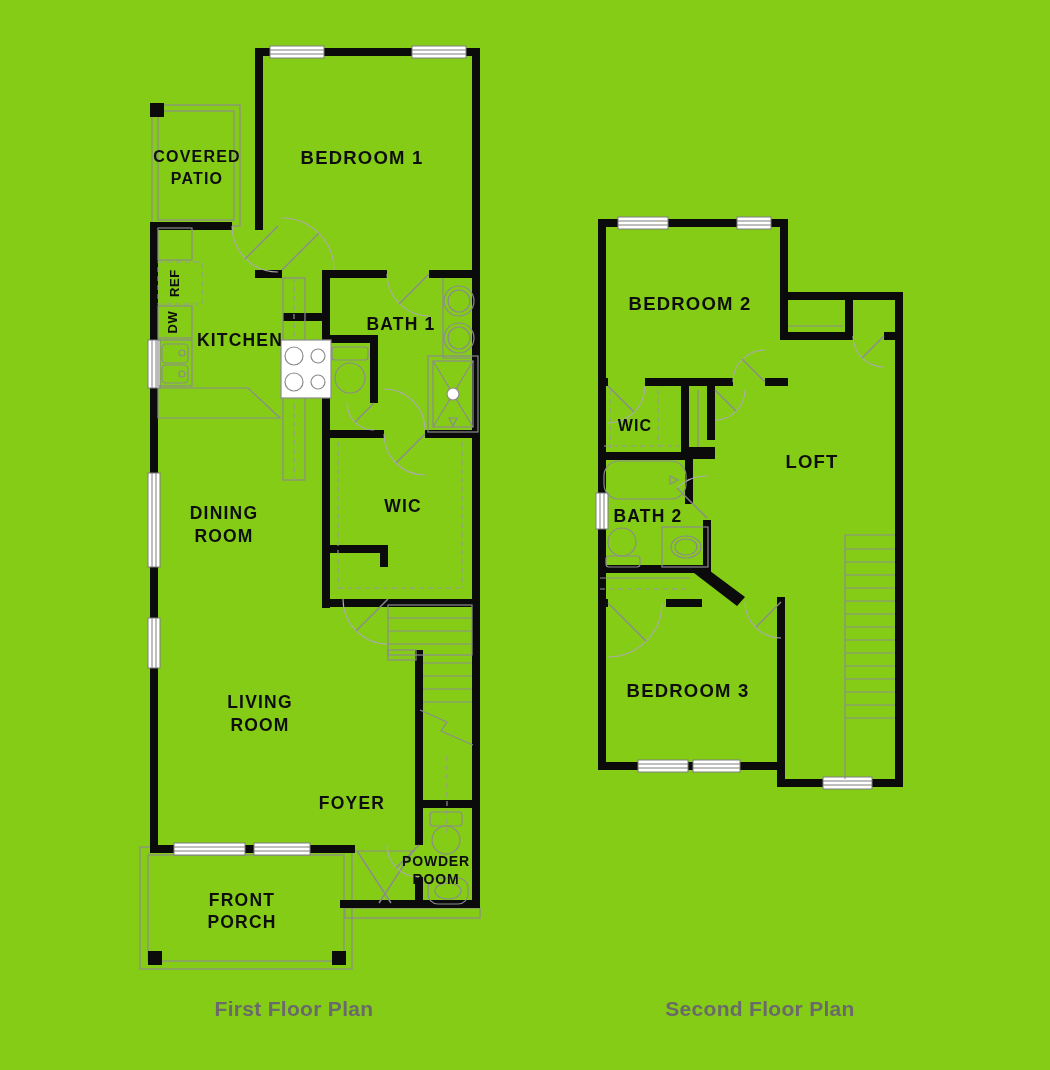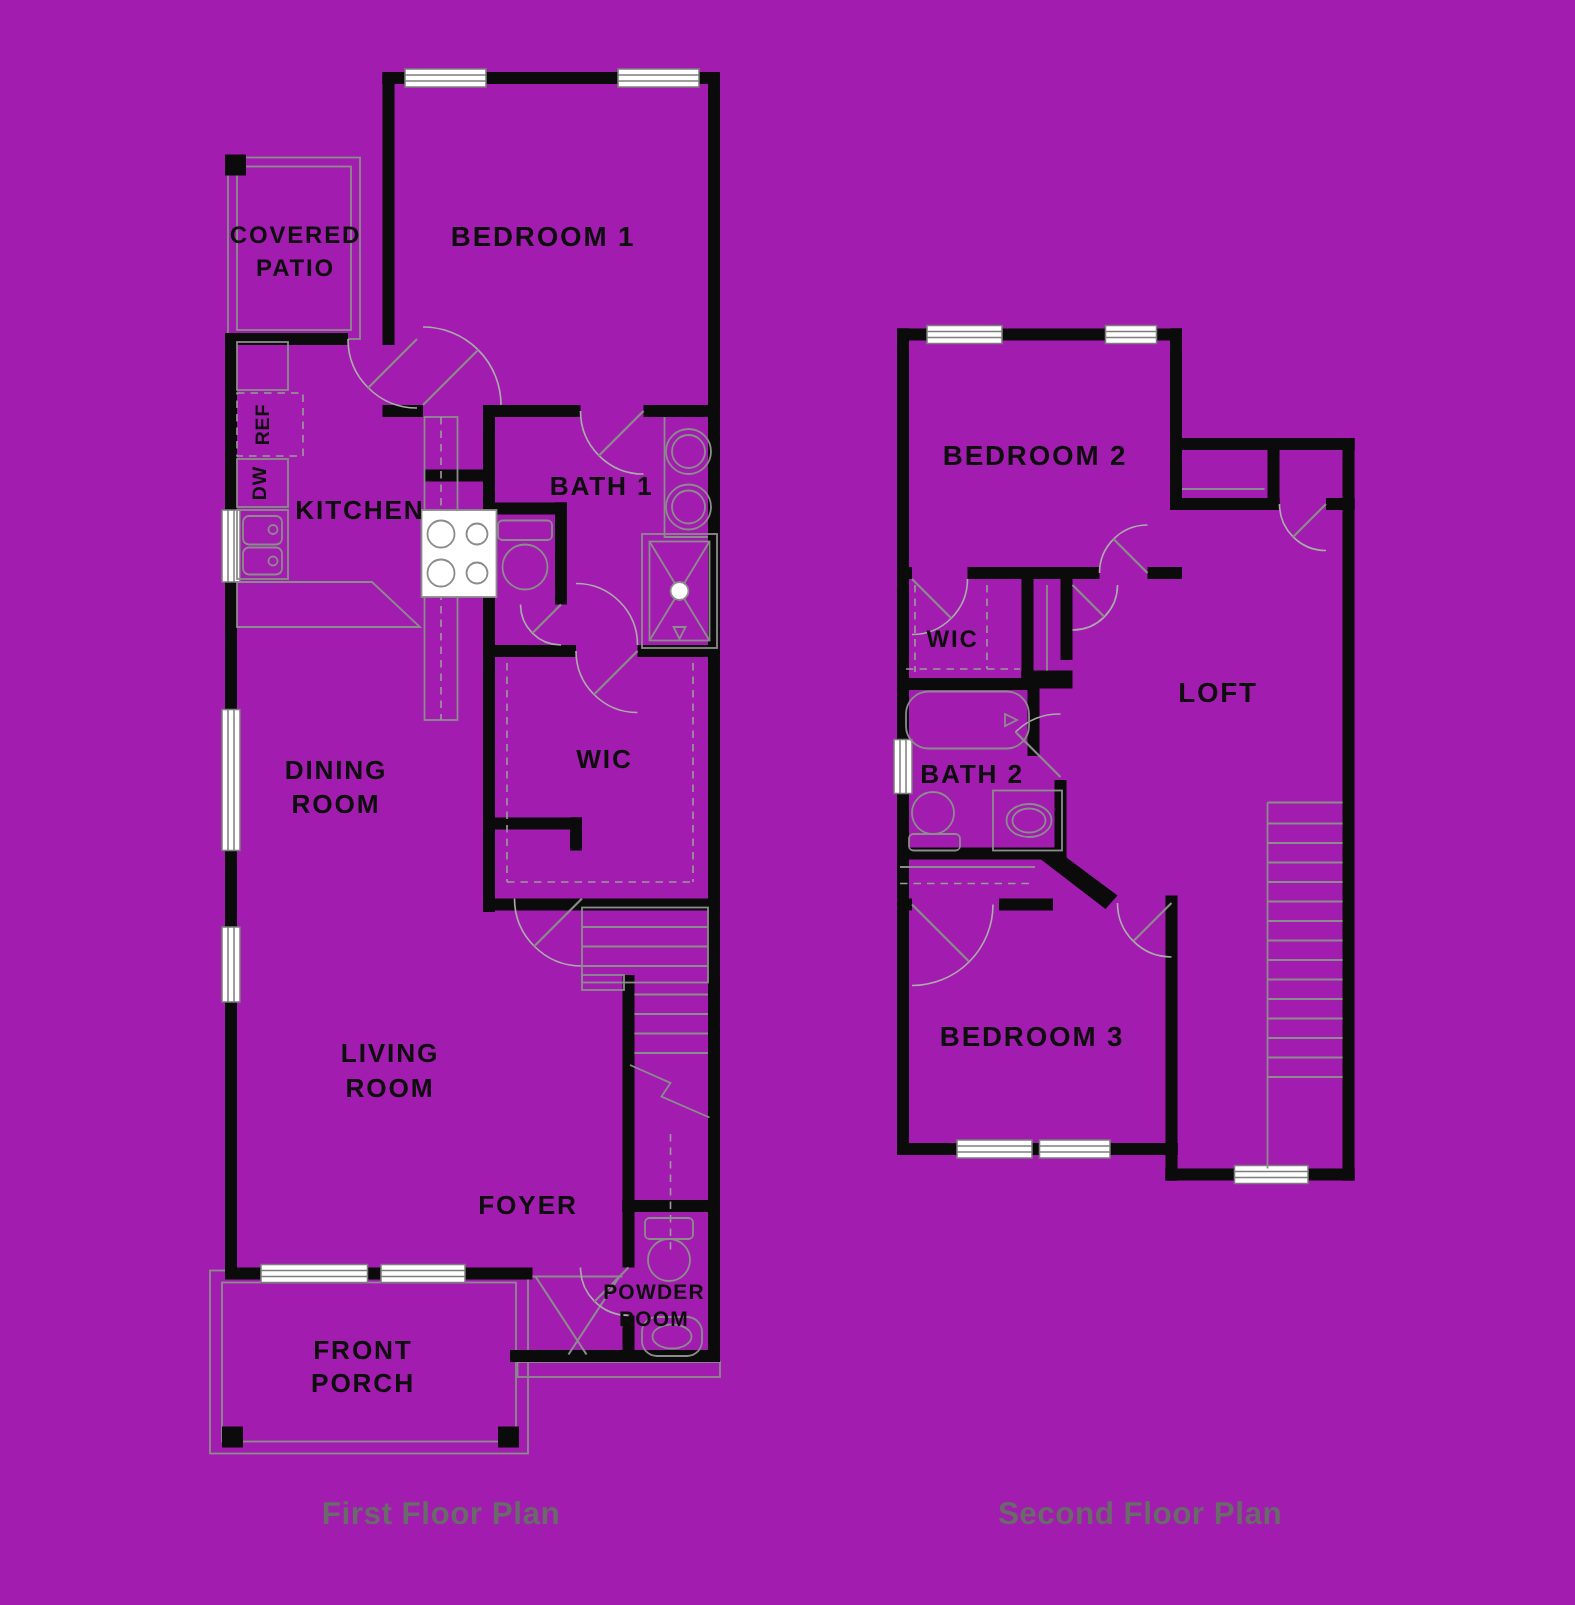--- a/index.html
+++ b/index.html
@@ -1,16 +1,16 @@
 <!DOCTYPE html>
 <html><head>
 <meta charset="utf-8">
 <style>
   html,body{margin:0;padding:0;background:#ffffff;}
-  .stage{width:1050px;height:1070px;position:relative;background:#a21caf;}
+  .stage{width:1050px;height:1070px;position:relative;background:#84cc16;}
   svg{display:block;}
   .wall{fill:#0b0b0b;stroke:none;}
   .thin{stroke:#8c8c8c;stroke-width:1.2;fill:none;}
   .thinf{stroke:#8c8c8c;stroke-width:1.2;fill:#ffffff;}
   .dash{stroke:#9a9a9a;stroke-width:1.1;fill:none;stroke-dasharray:5 4;}
   .arc{stroke:#ababab;stroke-width:1.1;fill:none;}
   .leaf{stroke:#8c8c8c;stroke-width:1.4;fill:none;}
   .winframe{fill:#ffffff;stroke:#7e7e7e;stroke-width:1;}
   .winline{stroke:#7e7e7e;stroke-width:1;}
   .room-label{font-family:"Liberation Sans",sans-serif;font-weight:bold;fill:#0e0e0e;

